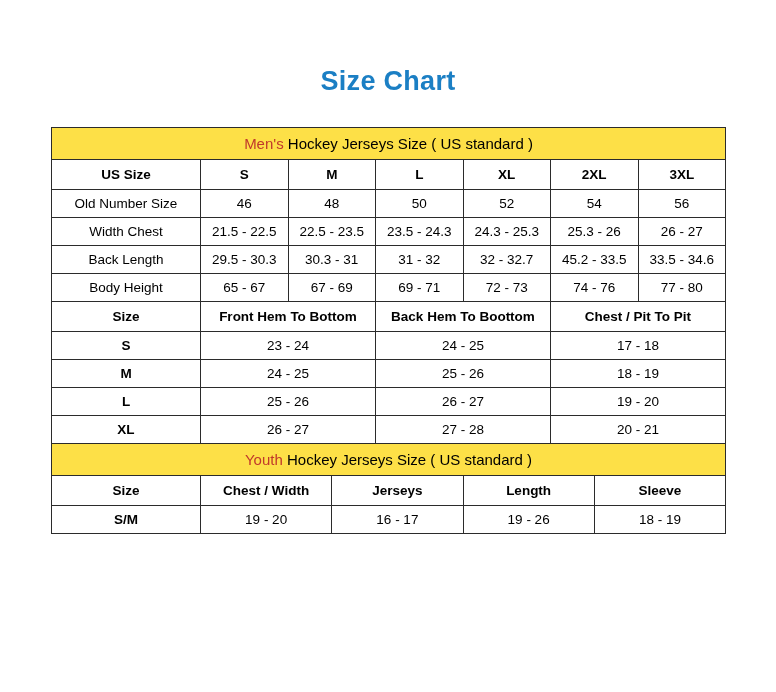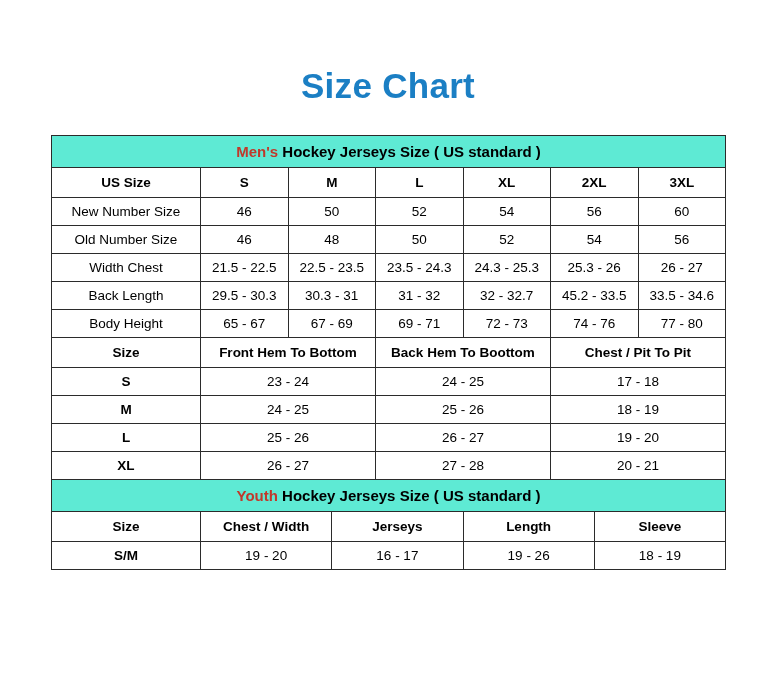--- a/index.html
+++ b/index.html
@@ -15,21 +15,21 @@
     overflow: hidden;
   }
   .page {
     position: relative;
     width: 776px;
     height: 692px;
   }
   .title {
     text-align: center;
     color: #1b7fc4;
-    font-size: 35px;
+    font-size: 27px;
     font-weight: bold;
     letter-spacing: 0.3px;
     margin: 0;
     padding-top: 68px;
     padding-bottom: 0;
     line-height: 1;
   }
   .tables-wrap {
     width: 674px;
     margin: 0 auto;
@@ -43,24 +43,24 @@
   td, th {
     border: 1px solid #2b2b2b;
     text-align: center;
     vertical-align: middle;
     font-size: 13.5px;
     font-weight: normal;
     padding: 0;
     height: 27px;
   }
   .band {
-    background: #5eead4;
+    background: #fde047;
     height: 31px;
     font-size: 15px;
-    font-weight: bold;
+    font-weight: normal;
   }
   .band .accent-men { color: #c0392b; }
   .band .accent-women { color: #c0392b; }
   .band .accent-youth { color: #c0392b; }
   .band .rest { color: #000000; }
   .hdr {
     font-weight: bold;
     height: 29px;
   }
   .rowlabel {
@@ -104,29 +104,20 @@
           <tr>
             <td class="hdr">US Size</td>
             <td class="hdr">S</td>
             <td class="hdr">M</td>
             <td class="hdr">L</td>
             <td class="hdr">XL</td>
             <td class="hdr">2XL</td>
             <td class="hdr">3XL</td>
           </tr>
           <tr>
-            <td class="rowlabel">New Number Size</td>
-            <td>46</td>
-            <td>50</td>
-            <td>52</td>
-            <td>54</td>
-            <td>56</td>
-            <td>60</td>
-          </tr>
-          <tr>
             <td class="rowlabel">Old Number Size</td>
             <td>46</td>
             <td>48</td>
             <td>50</td>
             <td>52</td>
             <td>54</td>
             <td>56</td>
           </tr>
           <tr>
             <td class="rowlabel">Width Chest</td>

